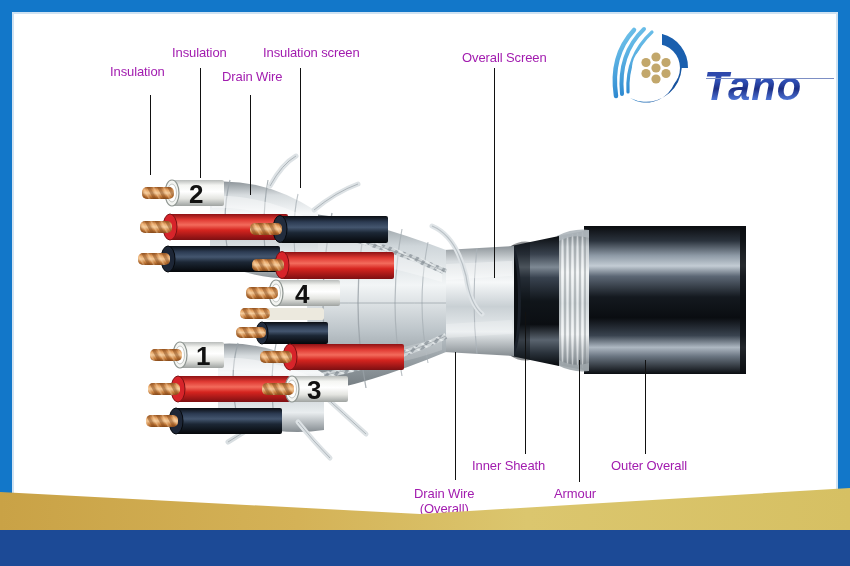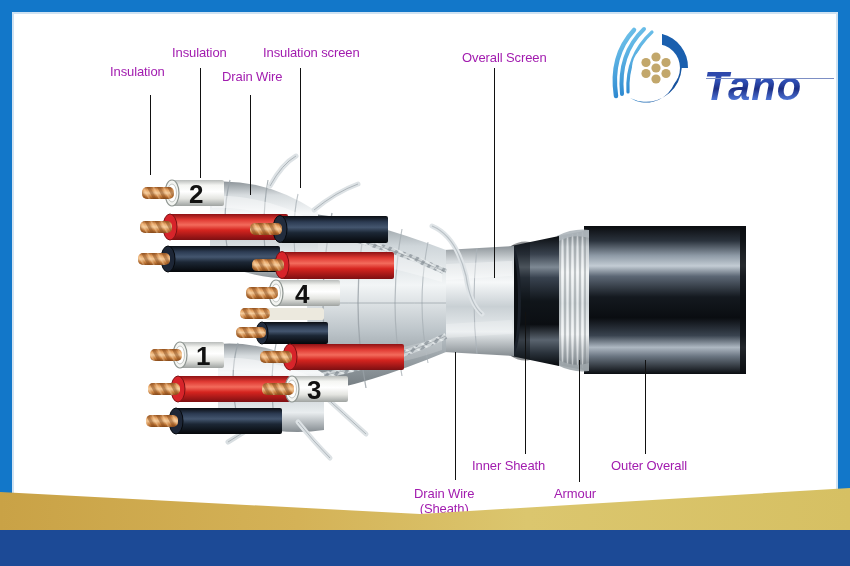--- a/index.html
+++ b/index.html
@@ -374,21 +374,21 @@
   <div class="lbl" style="left:172px;top:45px;">Insulation</div>
 
   <div class="lbl" style="left:222px;top:69px;">Drain Wire</div>
 
   <div class="lbl" style="left:263px;top:45px;">Insulation screen</div>
 
   <div class="lbl" style="left:436px;top:50px;margin-left:26px;">Overall Screen</div>
 
   <div class="lbl ctr" style="left:414px;top:486px;">
     <div>Drain Wire</div>
-    <div>(Sheath)</div>
+    <div>(Overall)</div>
   </div>
 
   <div class="lbl" style="left:472px;top:458px;">Inner Sheath</div>
 
   <div class="lbl" style="left:554px;top:486px;">Armour</div>
 
   <div class="lbl" style="left:611px;top:458px;">Outer Overall</div>
 
   <div id="logo">
     <svg width="100" height="82" viewBox="0 0 100 82" xmlns="http://www.w3.org/2000/svg">

